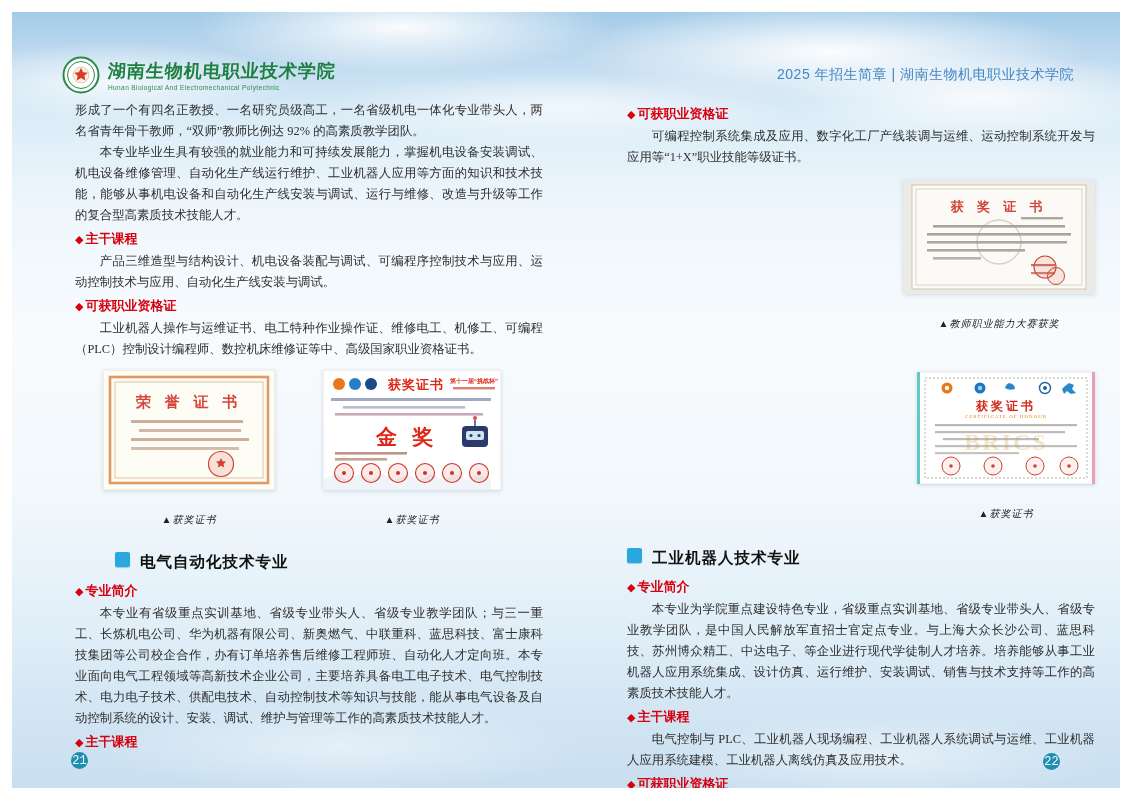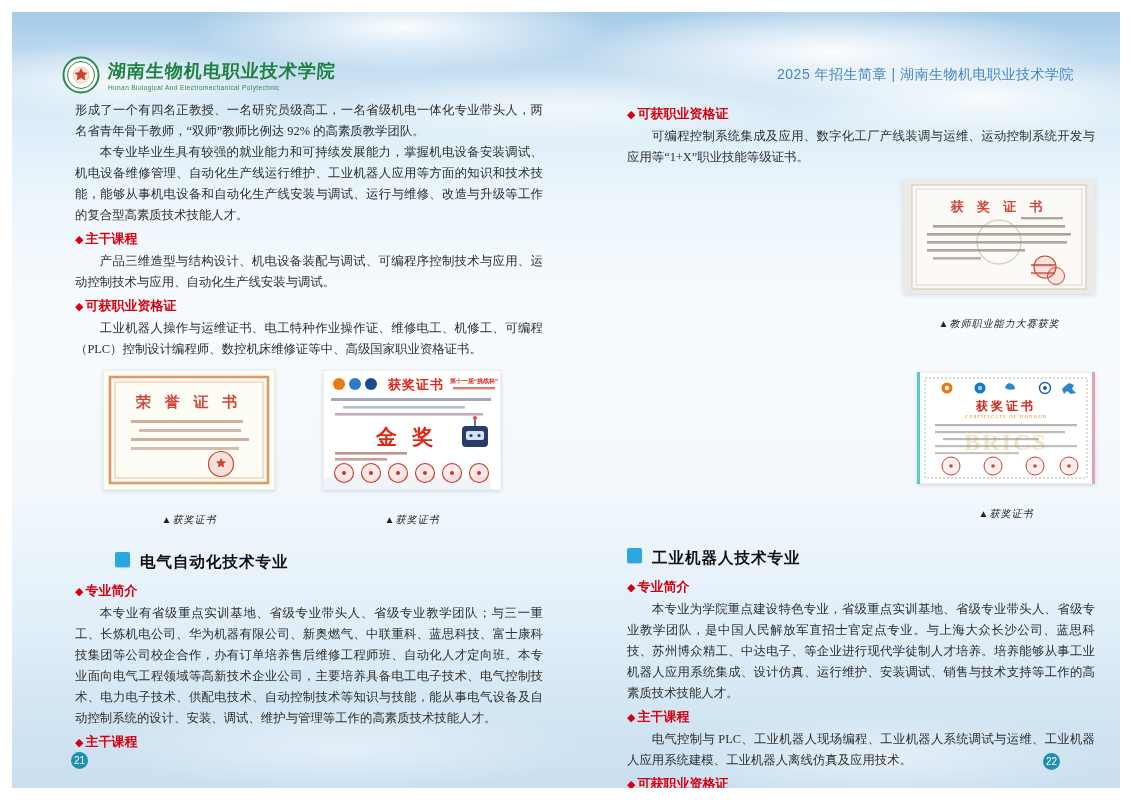--- a/index.html
+++ b/index.html
@@ -35,21 +35,21 @@
   .section-title { font-family:"DejaVu Sans","Liberation Sans",sans-serif; font-weight:bold; font-size:15.5px; color:#111; letter-spacing:1px; }
 
   
   .figrow { display:flex; align-items:flex-end; margin-top:10px; }
   .fig { display:flex; flex-direction:column; align-items:center; }
   .fig .frame { box-shadow:0 1px 4px rgba(90,120,150,.25); background:#fff; }
   .caption { font-size:10px; color:#222; margin-top:19px; font-style:italic; letter-spacing:1px; }
 
   
   .page-badge { position:absolute; width:17px; height:17px; border-radius:50%; background:#1e8fae;
-    color:#fff; font-size:10px; font-family:Liberation Sans, sans-serif; display:flex; align-items:center; justify-content:center;text-align:right; }
+    color:#fff; font-size:12px; font-family:Liberation Mono, monospace; display:flex; align-items:center; justify-content:center;text-align:right; }
   .badge-left  { left:59px;  top:740px; }
   .badge-right { left:1031px; top:741px; }
 
   svg { display:block; }
 </style>
 </head>
 <body>
 
 <div class="spread">
 

